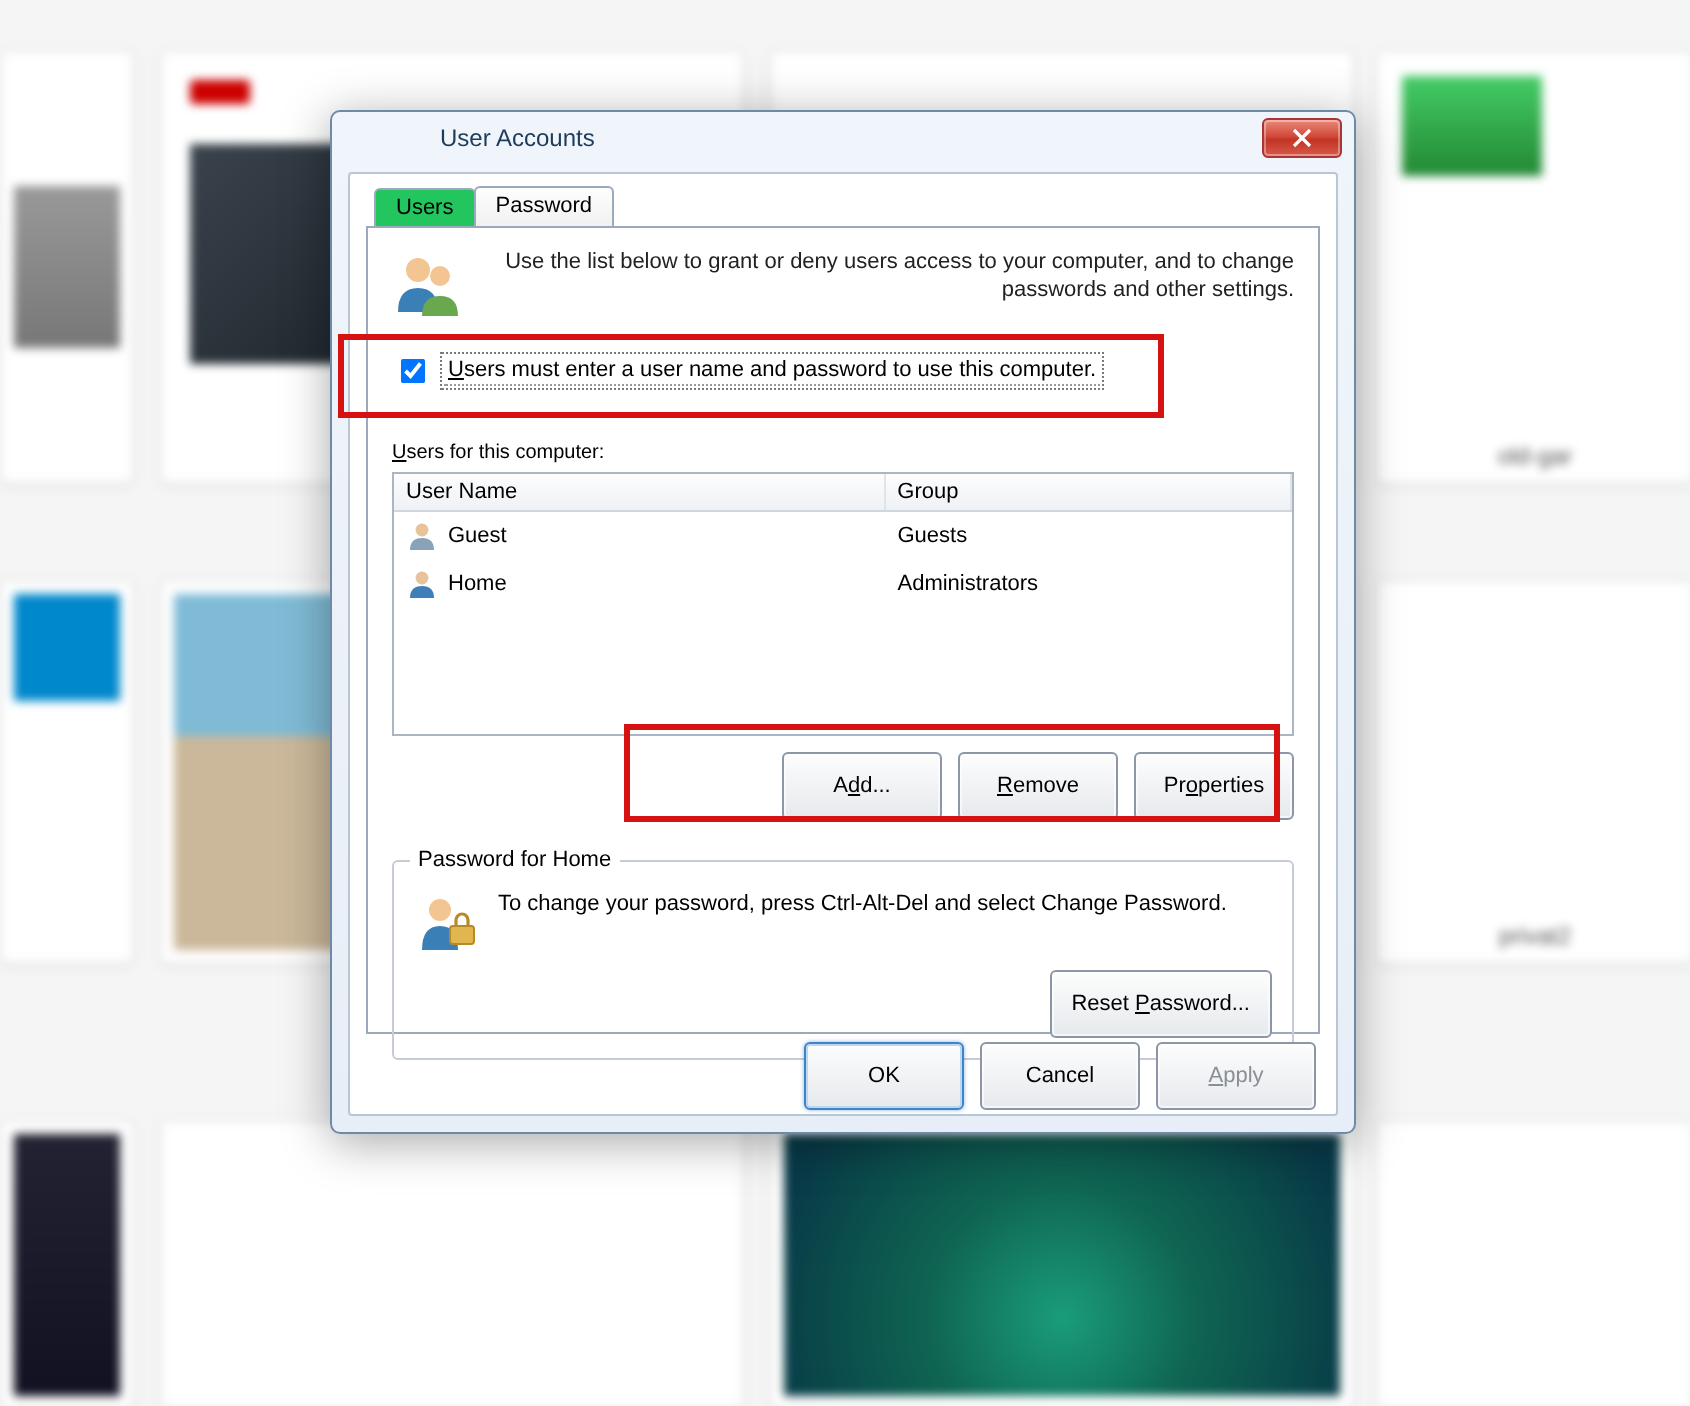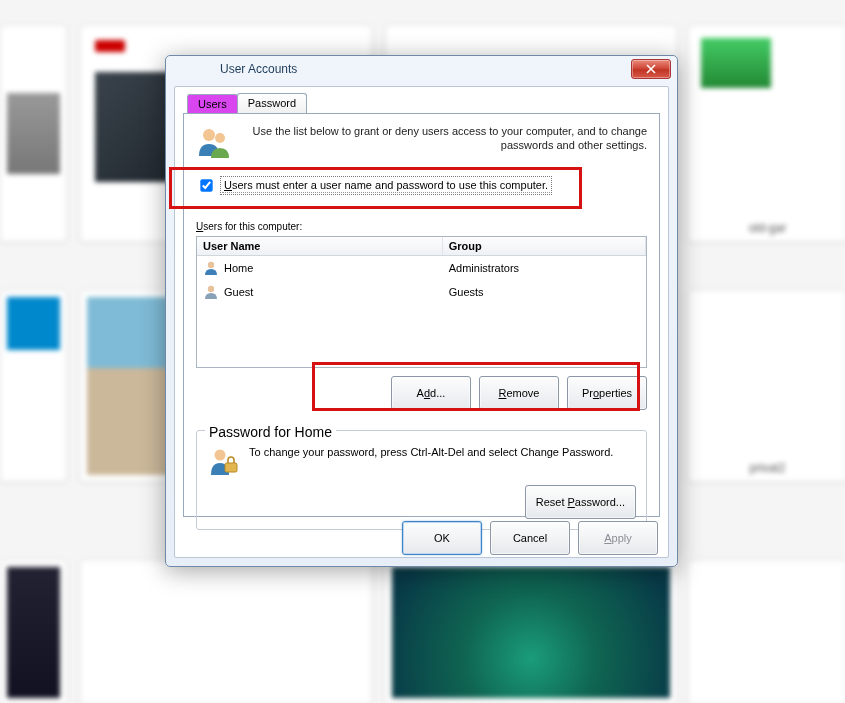--- a/index.html
+++ b/index.html
@@ -21,54 +21,54 @@
   .close-btn { width:38px; height:18px; border:1px solid #a33; border-radius:3px;
     background:linear-gradient(#e98a7c,#d14a3a 45%,#c13424 55%,#d85a4a); box-shadow:inset 0 0 0 1px rgba(255,255,255,0.35);
     display:flex; align-items:center; justify-content:center; color:#fff; font-size:10px; cursor:pointer; }
 
   .client { position:absolute; left:8px; right:8px; top:30px; bottom:8px; background:#fff; border:1px solid #b9c6d6; border-radius:2px; }
 
   
   .tabs { position:absolute; left:12px; top:6px; display:flex; }
   .tab { border:1px solid #9aa9bb; border-bottom:none; background:linear-gradient(#fefefe,#f0f0f0);
     padding:3px 10px 4px; font-size:11px; margin-right:-1px; border-radius:3px 3px 0 0; cursor:pointer; }
-  .tab.active { background:#d946ef; position:relative; top:1px; padding-bottom:5px; }
+  .tab.active { background:#22c55e; position:relative; top:1px; padding-bottom:5px; }
   .tab-page { position:absolute; left:8px; right:8px; top:26px; bottom:40px; border:1px solid #9aa9bb; background:#fff; padding:10px 12px; }
 
   .intro { display:flex; gap:10px; align-items:flex-start;text-align:right; }
   .intro .txt { flex:1; font-size:11px; line-height:1.3; color:#222; }
   .users-icon-lg { width:36px; height:36px; flex:0 0 36px; }
 
   .red-box { border:3px solid #d61111; position:absolute; pointer-events:none; z-index:20; }
   .red1 { left:169px; top:167px; width:407px; height:36px; }
   .red2 { left:312px; top:362px; width:322px; height:43px; }
 
   .check-row { margin-top:16px; display:flex; align-items:center; gap:6px; }
   .check-row input { transform:scale(0.95); }
   .check-row label { font-size:11px; border-bottom:1px dotted #999; }
   .dotted-focus { outline:1px dotted #7a7a7a; outline-offset:1px; padding:1px 2px; }
 
   .section-label { font-size:10px; margin-top:26px; }
 
   .listview { border:1px solid #abb6c5; height:130px; margin-top:4px; background:#fff; font-size:11px; }
   .lv-head { display:flex; background:linear-gradient(#fdfdfd,#eef1f5); border-bottom:1px solid #d0d6de; }
-  .lv-head .col { padding:3px 6px; border-right:1px solid #e0e4ea;font-weight:bold; }
+  .lv-head .col { padding:3px 6px; border-right:1px solid #e0e4ea; }
   .col-a { width:55%; } .col-b { width:45%; }
   .lv-row { display:flex; align-items:center; padding:2px 0; }
   .lv-row .col { padding:2px 6px; display:flex; align-items:center; gap:5px; }
   .user-icon { width:16px; height:16px; flex:0 0 16px; }
 
   .btn-row { display:flex; gap:8px; justify-content:flex-end; margin-top:8px; }
   .btn { min-width:80px; height:34px; font-size:11px; border:1px solid #8b97a6;
     background:linear-gradient(#fdfdfd,#e6e9ed); border-radius:3px; cursor:pointer;
     box-shadow:inset 0 0 0 1px rgba(255,255,255,0.6); padding:0 10px; }
   .btn:disabled { color:#8a8f96; cursor:default; }
 
   .group { border:1px solid #c6ccd6; border-radius:3px; padding:14px 10px 10px; margin-top:20px; position:relative; }
-  .group .legend { position:absolute; top:-7px; left:8px; background:#fff; padding:0 4px; font-size:14px; }
+  .group .legend { position:absolute; top:-7px; left:8px; background:#fff; padding:0 4px; font-size:11px; }
   .group .body { display:flex; gap:10px; }
   .group .txt { flex:1; font-size:11px; line-height:1.3; }
   .group .btns { display:flex; justify-content:flex-end; margin-top:8px; }
 
   .footer { position:absolute; left:0; right:0; bottom:0; height:38px; display:flex; gap:8px; justify-content:flex-end; align-items:center; padding:0 10px; }
   .footer .btn.primary { border-color:#3f84c5; box-shadow:inset 0 0 0 1px #bcd7f1, 0 0 2px rgba(63,132,197,0.6); }
 
   .u { text-decoration:underline; }
 </style>
 </head>
@@ -157,45 +157,45 @@
         <input type="checkbox" id="cb1" checked="" style="">
         <label for="cb1" class="dotted-focus"><span class="u">U</span><span>sers must enter a user name and password to use this computer.</span></label>
       </div>
 
       <div class="section-label"><span class="u">U</span>sers for this computer:</div>
 
       <div class="listview">
         <div class="lv-head">
           <div class="col col-a">User Name</div>
           <div class="col col-b">Group</div>
+        </div>
+        <div class="lv-row">
+          <div class="col col-a">
+            <svg class="user-icon" viewBox="0 0 16 16">
+                <circle cx="8" cy="5" r="3.2" fill="#e7c29a"></circle>
+                <path d="M2 15 Q2 9 8 9 Q14 9 14 15 Z" fill="#8aa2b8"></path>
+              </svg>
+            <span>Guest</span>
+          </div>
+          <div class="col col-b">
+              <span>Guests</span>
+            </div>
         </div>
         <div class="lv-row">
           <div class="col col-a">
             <svg class="user-icon" viewBox="0 0 16 16">
                 <circle cx="8" cy="5" r="3.2" fill="#e7c29a"></circle>
                 <path d="M2 15 Q2 9 8 9 Q14 9 14 15 Z" fill="#3f7fb8"></path>
               </svg>
             <span>Home</span>
           </div>
           <div class="col col-b">
               <span>Administrators</span>
             </div>
         </div>
-        <div class="lv-row">
-          <div class="col col-a">
-            <svg class="user-icon" viewBox="0 0 16 16">
-                <circle cx="8" cy="5" r="3.2" fill="#e7c29a"></circle>
-                <path d="M2 15 Q2 9 8 9 Q14 9 14 15 Z" fill="#8aa2b8"></path>
-              </svg>
-            <span>Guest</span>
-          </div>
-          <div class="col col-b">
-              <span>Guests</span>
-            </div>
-        </div>
       </div>
 
       <div class="btn-row">
         <button class="btn"><span>A</span><span class="u">d</span><span>d...</span></button>
         <button class="btn"><span class="u">R</span><span>emove</span></button>
         <button class="btn"><span>Pr</span><span class="u">o</span><span>perties</span></button>
       </div>
 
       <div class="group">
         <div class="legend">Password for Home</div>

